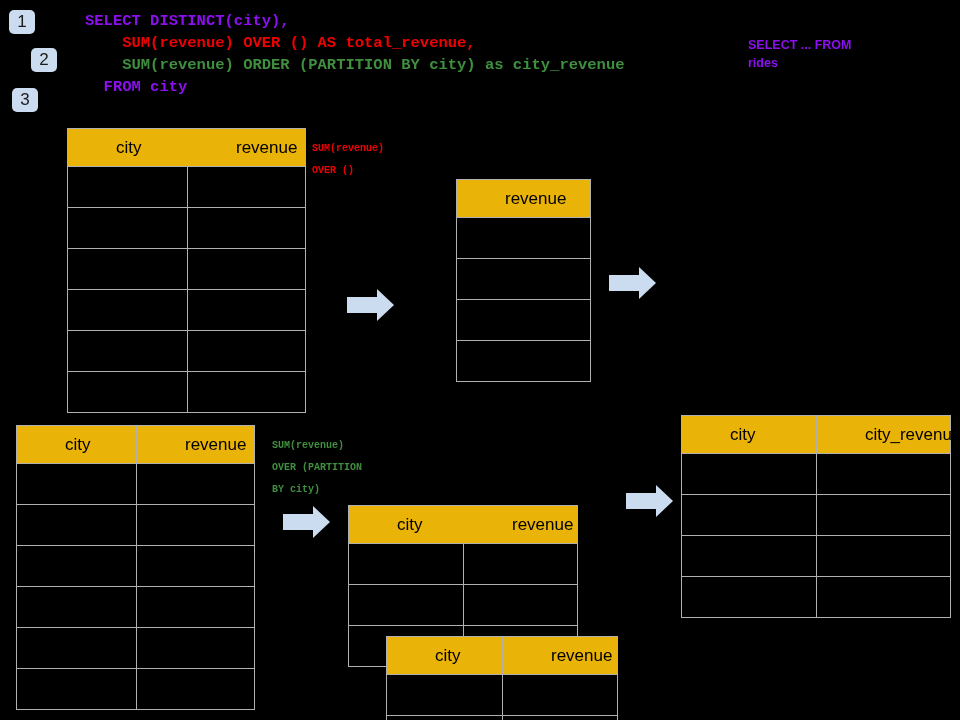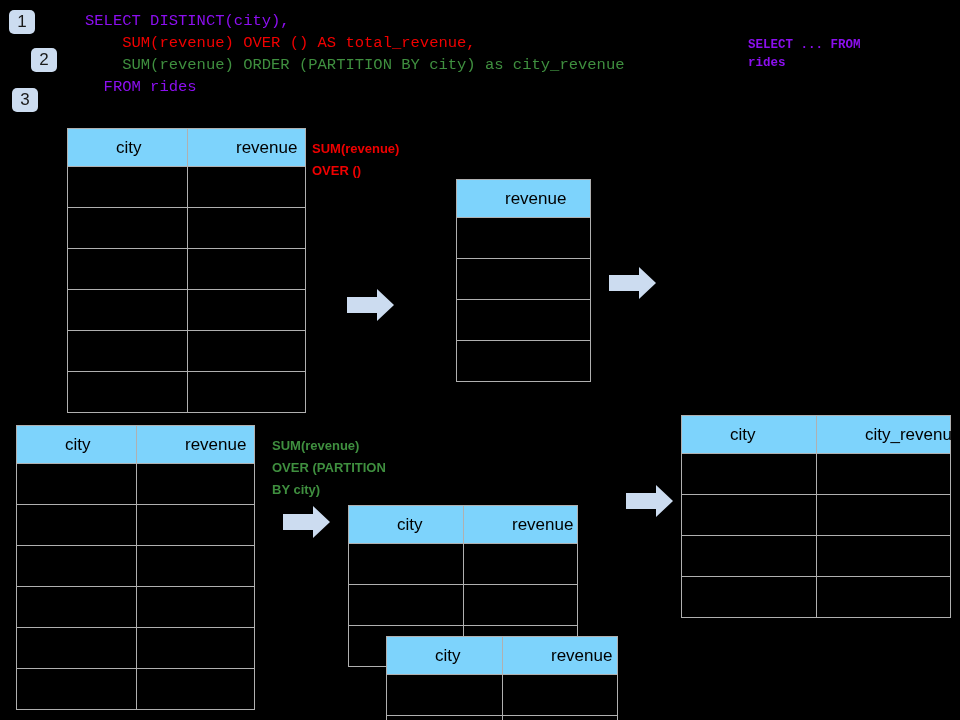--- a/index.html
+++ b/index.html
@@ -37,37 +37,37 @@
   }
 
   
   .code {
     position: absolute;
     font-family: "Liberation Mono", monospace;
     font-size: 15.5px;
     line-height: 21px;
     white-space: pre;
     letter-spacing: 0px;
-    font-weight: normal;
+    font-weight: bold;
   }
   .c-purple { color: #8c0ff0; }
   .c-red    { color: #f00000; }
   .c-green  { color: #3f8f3f; }
 
   .note {
     position: absolute;
-    font-family: Liberation Sans, sans-serif;
-    font-size: 13px;
+    font-family: Liberation Mono, monospace;
+    font-size: 10px;
     line-height: 22px;
     white-space: pre;
     font-weight: bold;
   }
   .note-sm {
     position: absolute;
-    font-family: Liberation Mono, monospace;
+    font-family: Liberation Sans, sans-serif;
     font-size: 12.5px;
     line-height: 18px;
     white-space: pre;
     font-weight: bold;
     color: #8c0ff0;
   }
 
   
   .tbl {
     position: absolute;
@@ -77,21 +77,21 @@
   }
   .tbl td, .tbl th {
     border: 1px solid #b0b0b0;
     padding: 0 0 0 8px;
     text-align: left;
     font-family: "Liberation Sans", sans-serif;
     font-weight: normal;
     color: #000000;
   }
   .tbl th {
-    background: #7dd3fc;
+    background: #eab308;
     font-size: 17px;
     height: 37px;
     padding-left: 48px;
   }
   .tbl td {
     background: #000000;
     height: 40px;
   }
 
   
@@ -105,21 +105,21 @@
 
 <div id="canvas">
 
   <div class="badge" style="left:9px;  top:10px;">1</div>
   <div class="badge" style="left:31px; top:48px;">2</div>
   <div class="badge" style="left:12px; top:88px;">3</div>
 
   <div class="code c-purple" style="left:85px; top:11px;">SELECT DISTINCT(city),</div>
   <div class="code c-red" style="left:85px; top:33px;">    SUM(revenue) OVER () AS total_revenue,</div>
   <div class="code c-green" style="left:85px; top:55px;">    SUM(revenue) ORDER (PARTITION BY city) as city_revenue</div>
-  <div class="code c-purple" style="left:85px; top:77px;">  FROM rides</div>
+  <div class="code c-purple" style="left:85px; top:77px;">  FROM city</div>
 
   <div class="note-sm" style="left:748px; top:36px;">SELECT ... FROM
 rides</div>
 
   <div class="note c-red" style="left:312px; top:138px;">SUM(revenue)
 OVER ()</div>
 
   <div class="note c-green" style="left:272px; top:435px;">SUM(revenue)
 OVER (PARTITION
 BY city)</div>

